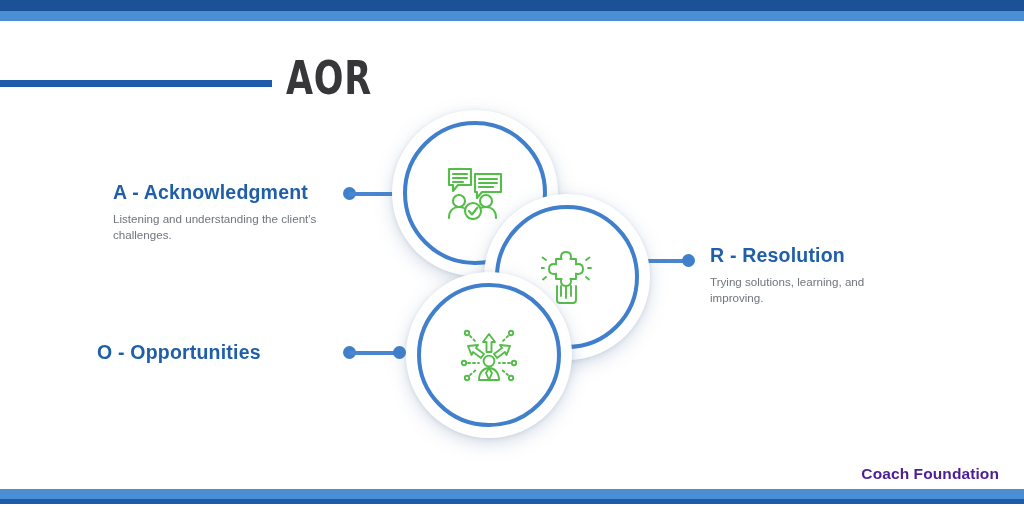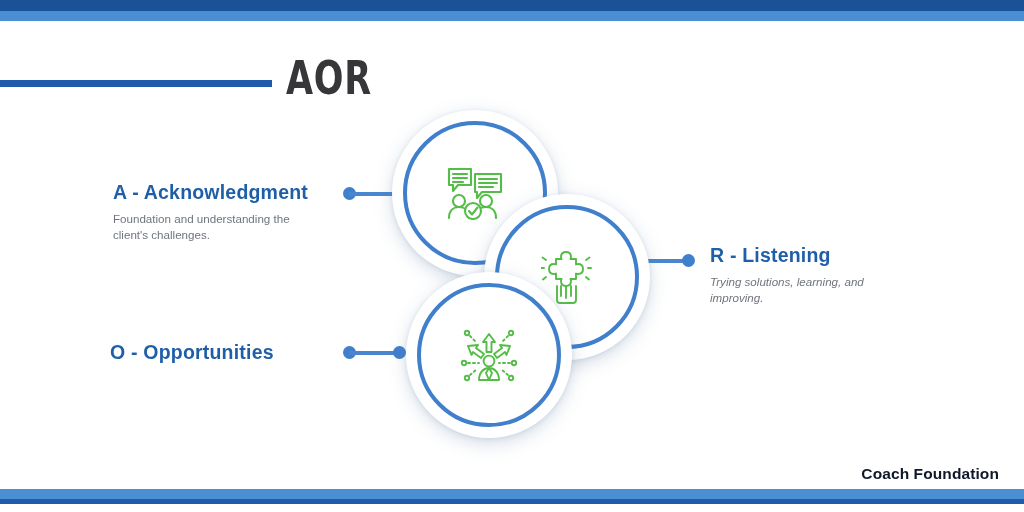--- a/index.html
+++ b/index.html
@@ -67,23 +67,23 @@
   }
   .block p {
     margin: 0;
     font-size: 11.6px;
     line-height: 1.42;
     color: #6f757d;
     max-width: 212px;
   }
 
   #block-ack { left: 105px; top: 181px; margin-left: 8px; }
-  #block-opp { left: 110px; top: 341px; }
+  #block-opp { left: 97px; top: 341px; }
   #block-res { left: 710px; top: 244px; }
-  #block-res p { max-width: 200px; font-style: italic; }
+  #block-res p { max-width: 200px; }
 
   
   .connector { position: absolute; height: 14px; }
   .connector .bar {
     position: absolute;
     top: 5px;
     height: 4px;
     background: #4a86cf;
     left: 6px;
     right: 6px;
@@ -129,21 +129,21 @@
   #circle-res { left: 484px; top: 194px;  width: 166px; height: 166px; z-index: 3; }
   #circle-opp { left: 406px; top: 272px;  width: 166px; height: 166px; z-index: 4; }
 
   
   .footer {
     position: absolute;
     right: 25px;
     top: 465px;
     font-size: 15.5px;
     font-weight: bold;
-    color: #0f172a;
+    color: #4c1d95;
     letter-spacing: 0.1px;
   }
 </style>
 </head>
 <body>
 
 <div class="page">
 
   <div class="band band-top-dark"></div>
   <div class="band band-top-light"></div>
@@ -164,29 +164,29 @@
     <span class="dot right"></span>
   </div>
   <div class="connector" id="conn-res">
     <span class="dot left"></span>
     <span class="bar"></span>
     <span class="dot right"></span>
   </div>
 
   <div class="block" id="block-ack">
     <h3>A - Acknowledgment</h3>
-    <p>Foundation and understanding the client's challenges.</p>
+    <p>Listening and understanding the client's challenges.</p>
   </div>
 
   <div class="block" id="block-opp">
     <h3>O - Opportunities</h3>
   </div>
 
   <div class="block" id="block-res">
-    <h3>R - Listening</h3>
+    <h3>R - Resolution</h3>
     <p>Trying solutions, learning, and improving.</p>
   </div>
 
   <div class="circle-wrap" id="circle-ack">
     <div class="circle-inner">
       <span>
         <svg class="icon-svg" width="58" height="54" viewBox="0 0 58 54" fill="none" stroke="#54bd48" stroke-width="2.1" stroke-linecap="round" stroke-linejoin="round">
 
           <path d="M3 3 H25 V19 H12 L7 25 V19 H3 Z"></path>
           <path d="M7 8 H21 M7 12 H21 M7 16 H17"></path>

